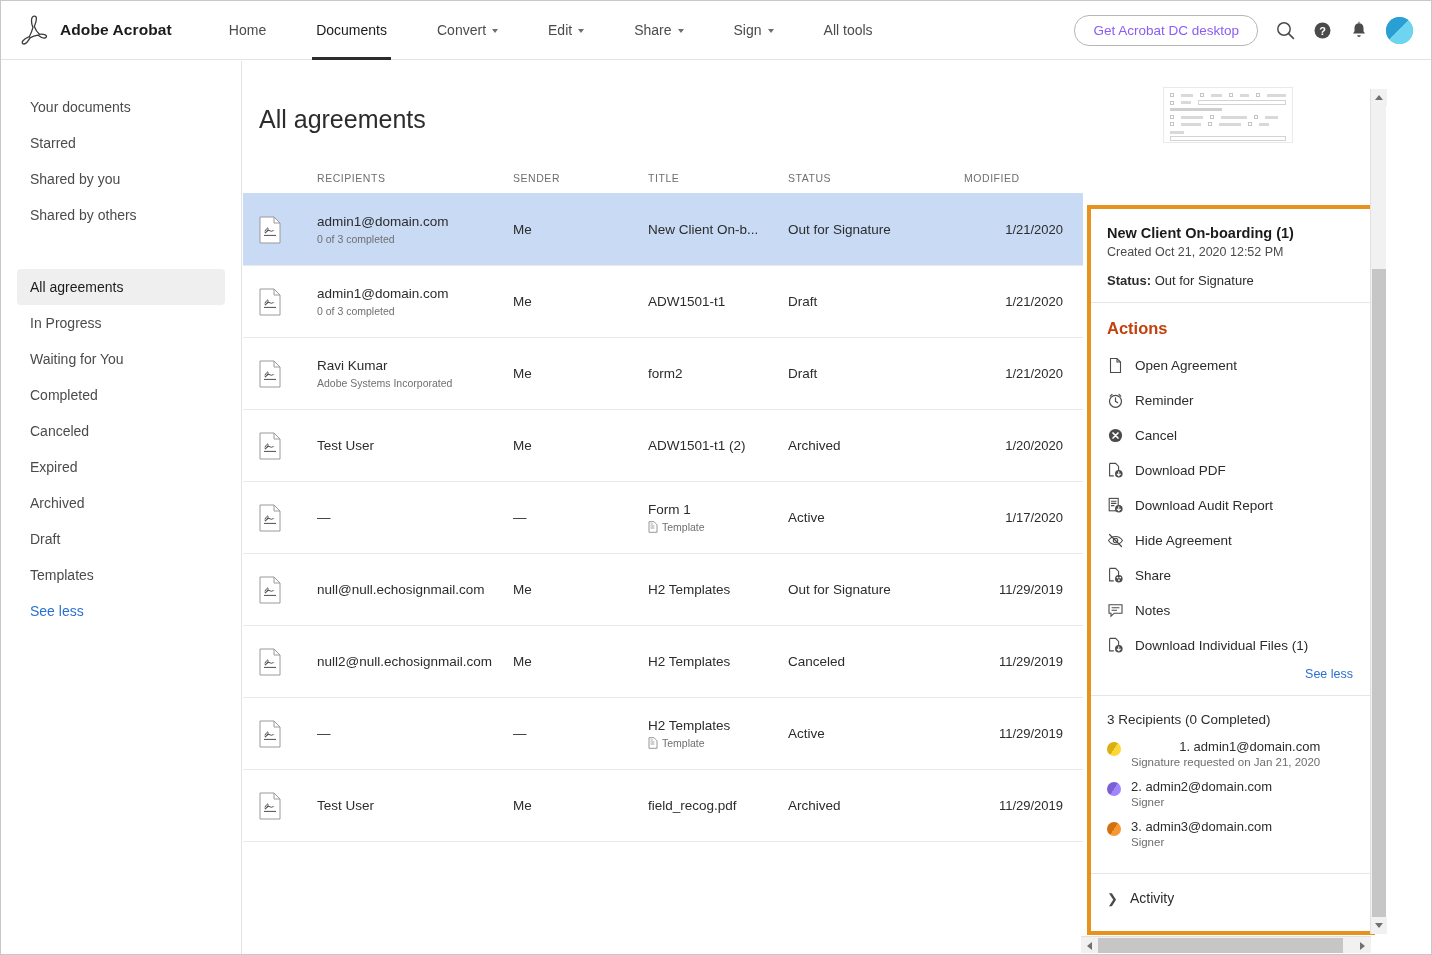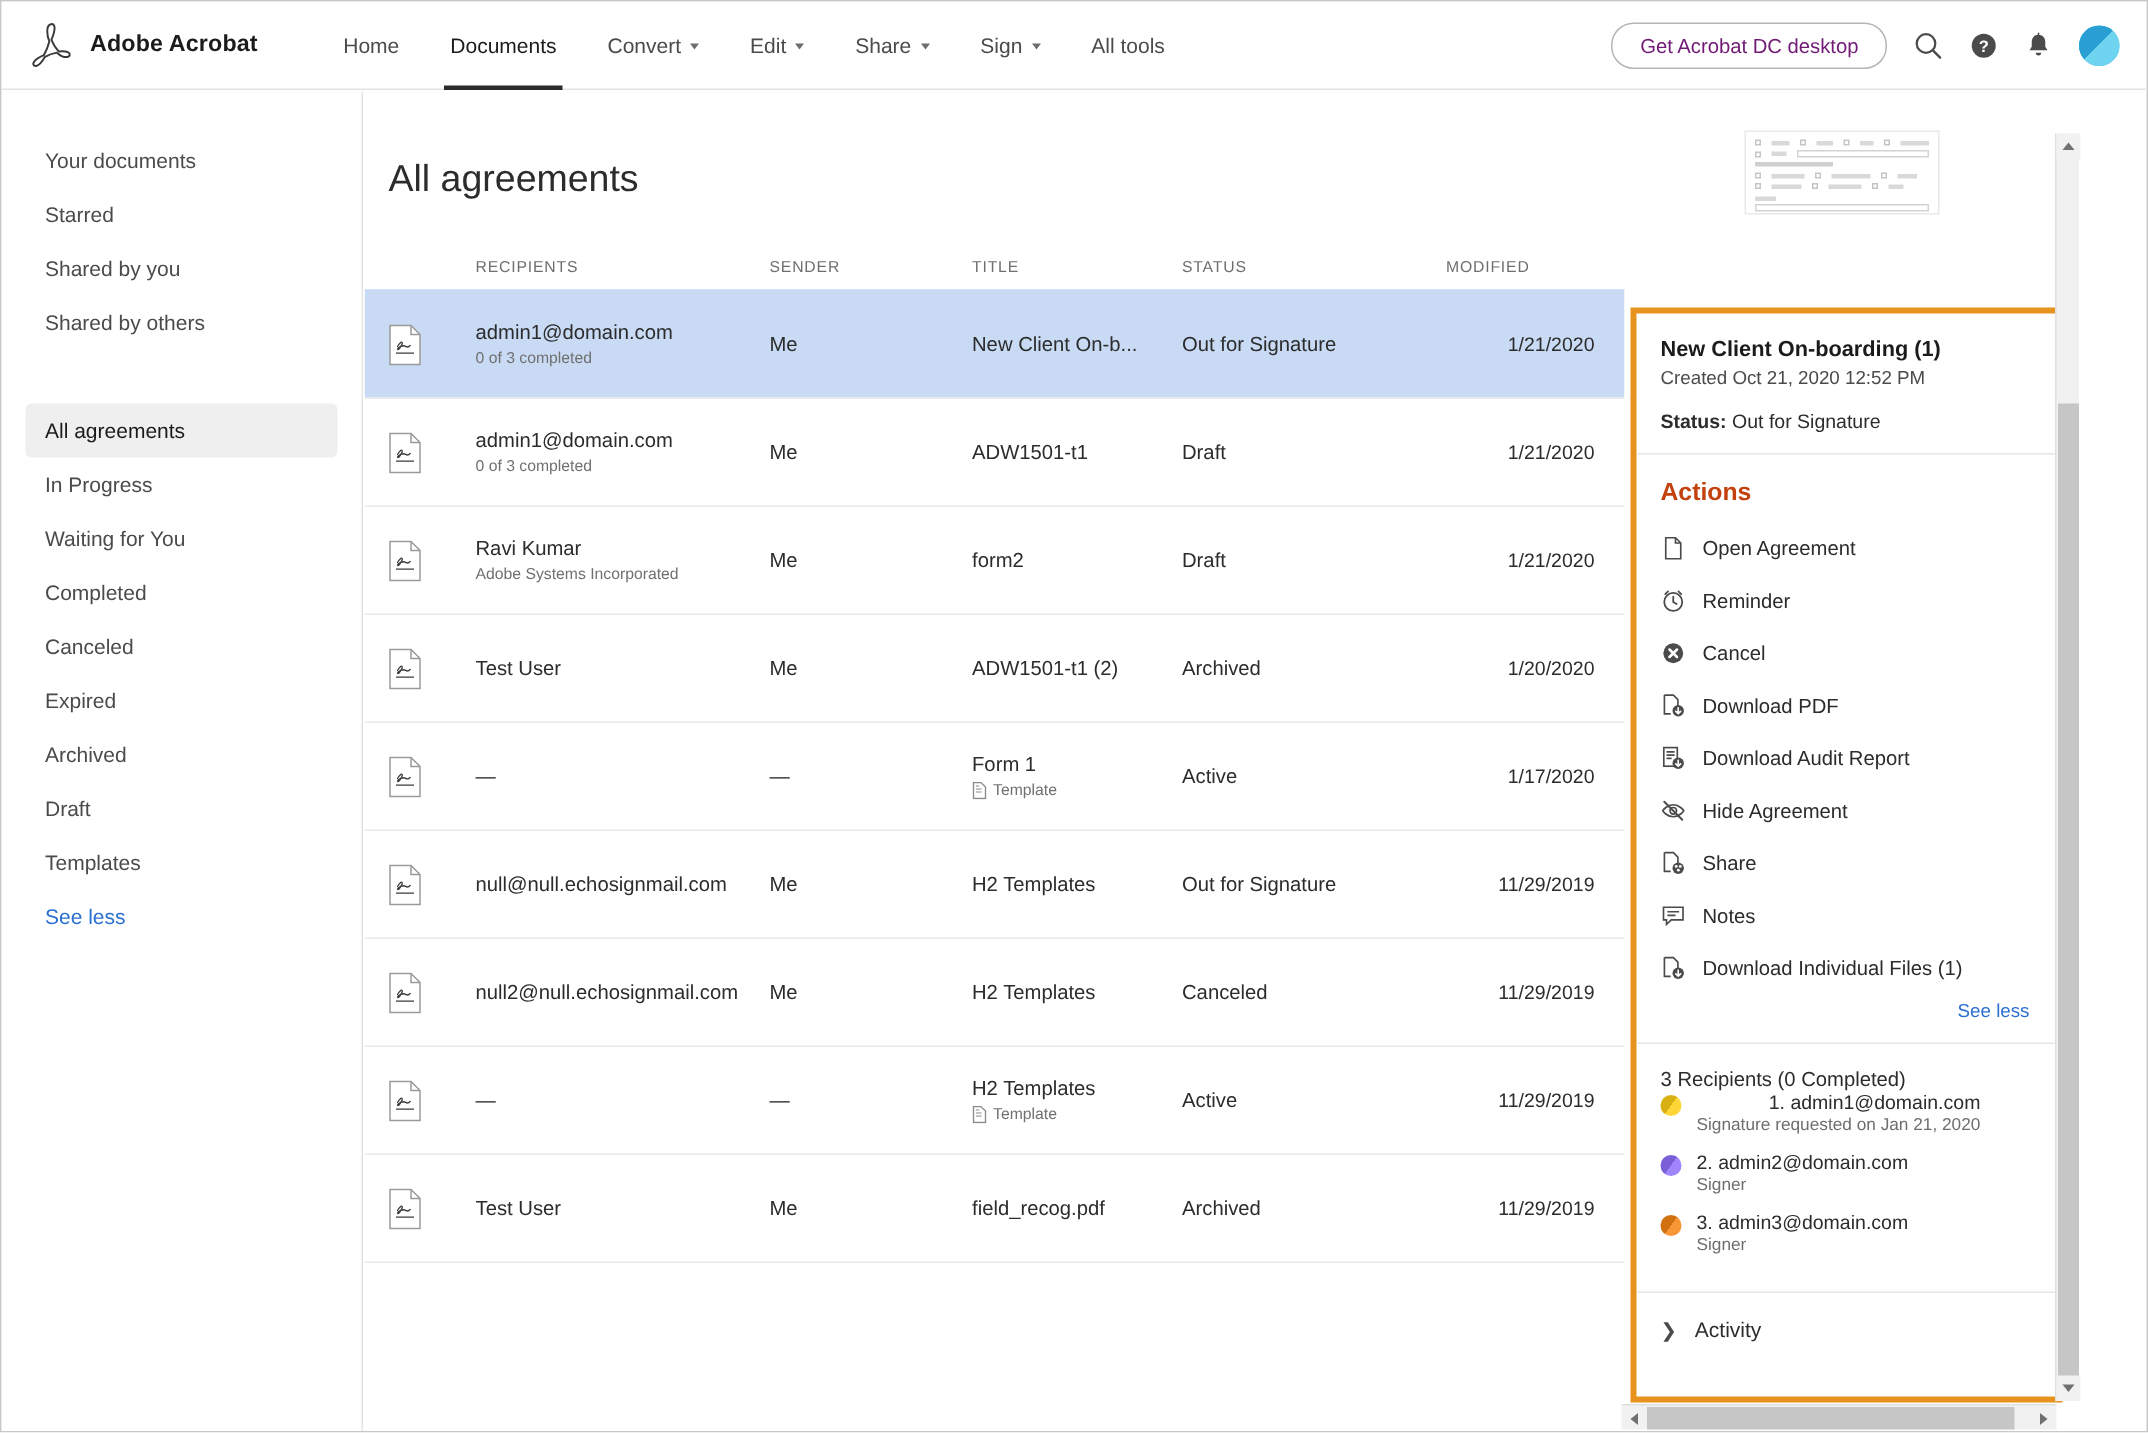--- a/index.html
+++ b/index.html
@@ -29,21 +29,21 @@
   .brand {
     display: flex; align-items: center; gap: 11px;
     margin-left: 18px;
   }
   .acrobat-logo { width: 30px; height: 32px; display:block; }
   .brand-name {
     font-size: 15.5px; font-weight: bold; color: #1b1b1b; letter-spacing: .1px;
   }
   .navlinks {
     display: flex; align-items: center; height: 53px;
-    margin-left: 40px; gap: 0;
+    margin-left: 40px; gap: 16px;
   }
   .navlink {
     position: relative;
     height: 59px; display:flex; align-items:center; gap:4px;
     padding: 0 17px;
     font-size: 14px; color: #4b4b4b; cursor: pointer;
     white-space: nowrap;
   }
   .navlink.active { color: #1b1b1b; }
   .navlink.active::after {
@@ -54,21 +54,21 @@
     width: 0; height: 0; border-left:3.5px solid transparent;
     border-right:3.5px solid transparent; border-top:4.5px solid #6e6e6e;
     margin-left: 2px; position: relative; top: 1px;
   }
   .nav-right {
     margin-left: auto; display: flex; align-items: center; gap: 18px;
     margin-right: 18px;
   }
   .btn-desktop {
     border: 1px solid #b6b6b6; border-radius: 15px;
-    background: #fff; color: #701a75; font-size: 13.5px;
+    background: #fff; color: #8b5cf6; font-size: 13.5px;
     padding: 7px 18px; cursor: pointer; white-space: nowrap;
     font-family: "Liberation Sans", sans-serif;
   }
   .icon-btn { cursor:pointer; display:flex; align-items:center; justify-content:center; }
   .avatar-top {
     width: 27px; height: 27px; border-radius: 50%;
     background: #33b8e8; overflow: hidden; position: relative; cursor: pointer;
   }
   .avatar-top::after{
     content:""; position:absolute; left:0; top:0; width:100%; height:100%;
@@ -166,21 +166,21 @@
   .rp-h { font-size: 16.5px; font-weight: bold; color: #c2410c; margin-bottom: 10px; }
   .act {
     display: flex; align-items: center; gap: 11px;
     height: 35px; font-size: 13.5px; color: #2c2c2c; cursor: pointer;
   }
   .act svg { flex: 0 0 17px; }
   .see-less {
     text-align: right; font-size: 12.5px; color: #2b6fd1;
     cursor: pointer; margin-top: 4px; padding-right: 2px;
   }
-  .rcp-head { font-size: 13.5px; color: #2c2c2c; }
+  .rcp-head { font-size: 13.5px; color: #2c2c2c; margin-bottom: 12px; }
   .rcp { display: flex; gap: 10px; margin-bottom: 11px; }
   .rcp-dot {
     width: 14px; height: 14px; border-radius: 50%; flex: 0 0 14px;
     margin-top: 3px; overflow: hidden;
   }
   .rcp-name { font-size: 13px; color: #2c2c2c; text-align: right; }
   .rcp-sub { font-size: 11.5px; color: #6e6e6e; margin-top: 2px; }
   .activity {
     display: flex; align-items: center; gap: 12px;
     padding: 16px; font-size: 14px; color: #2c2c2c; cursor: pointer;

